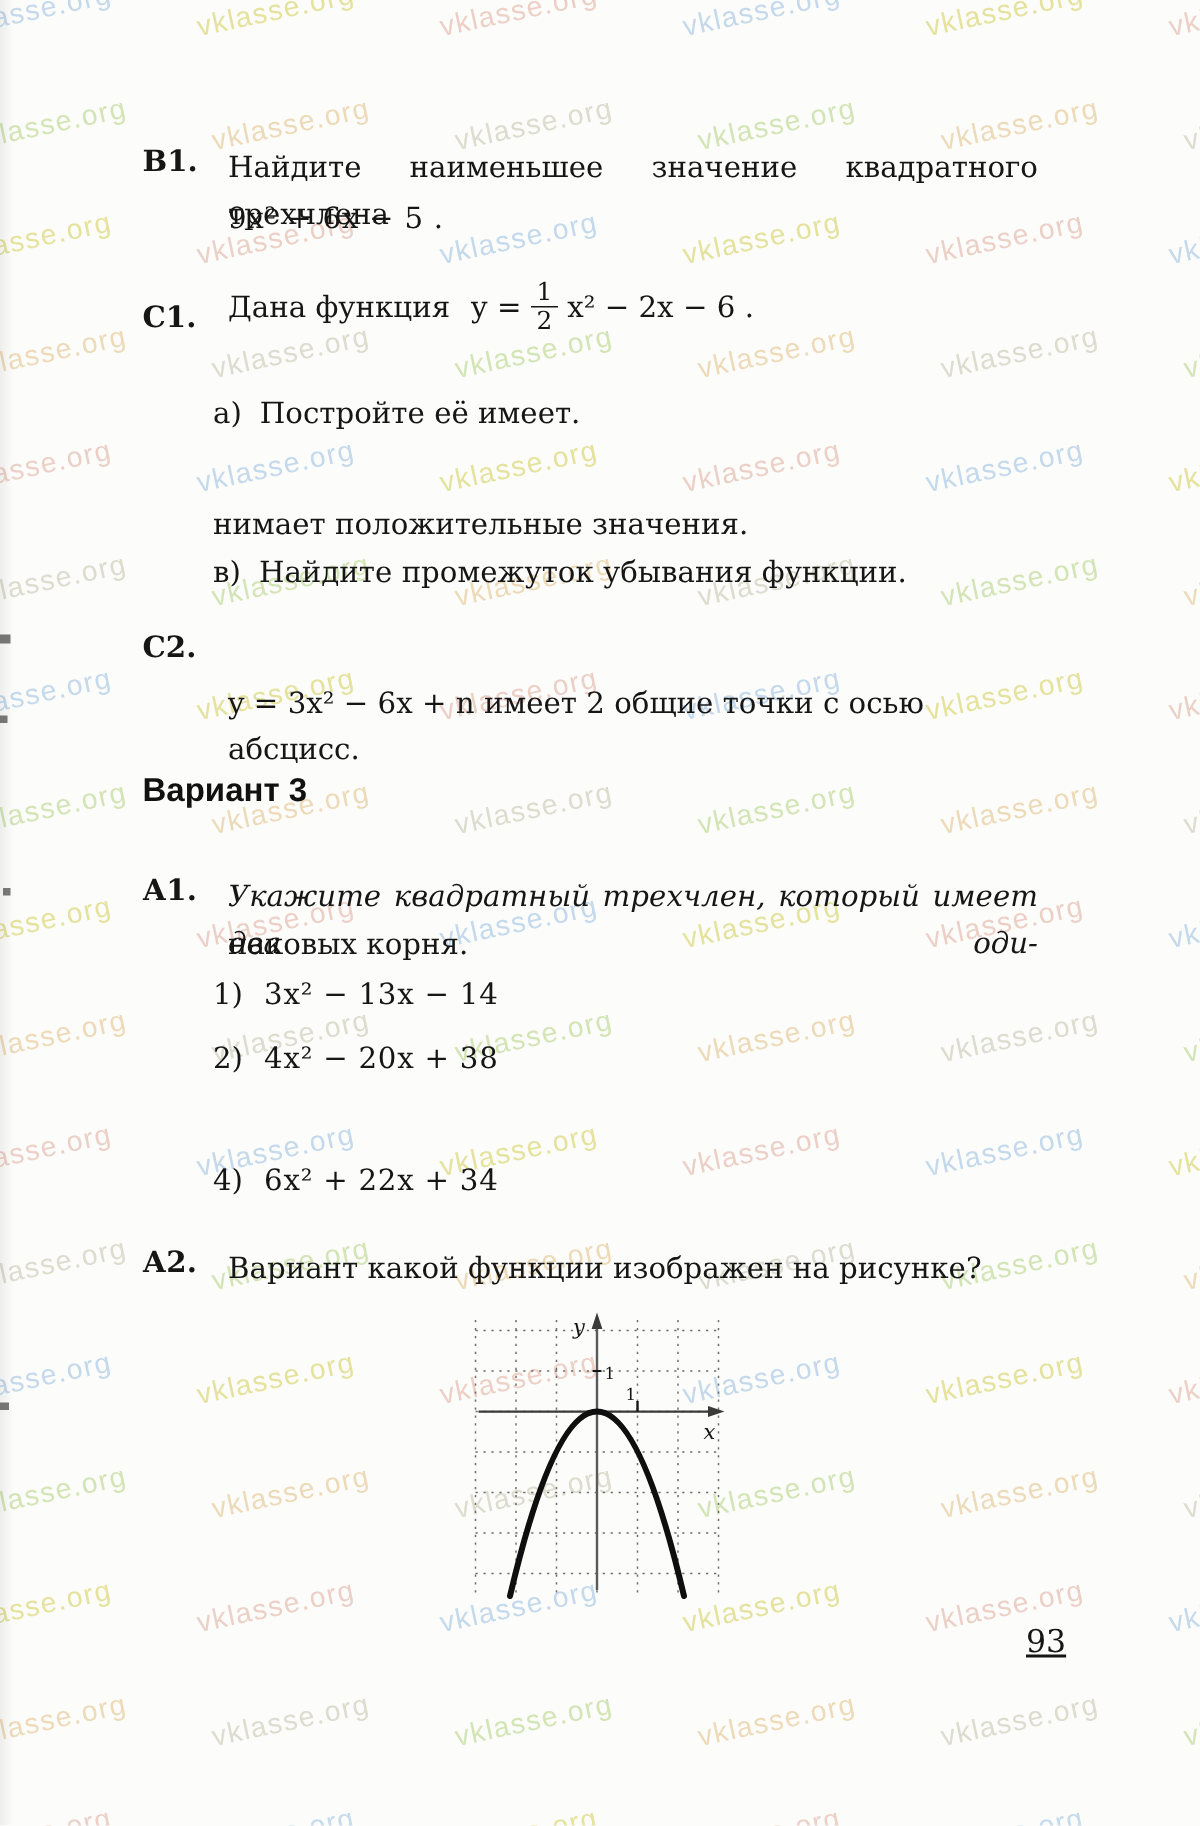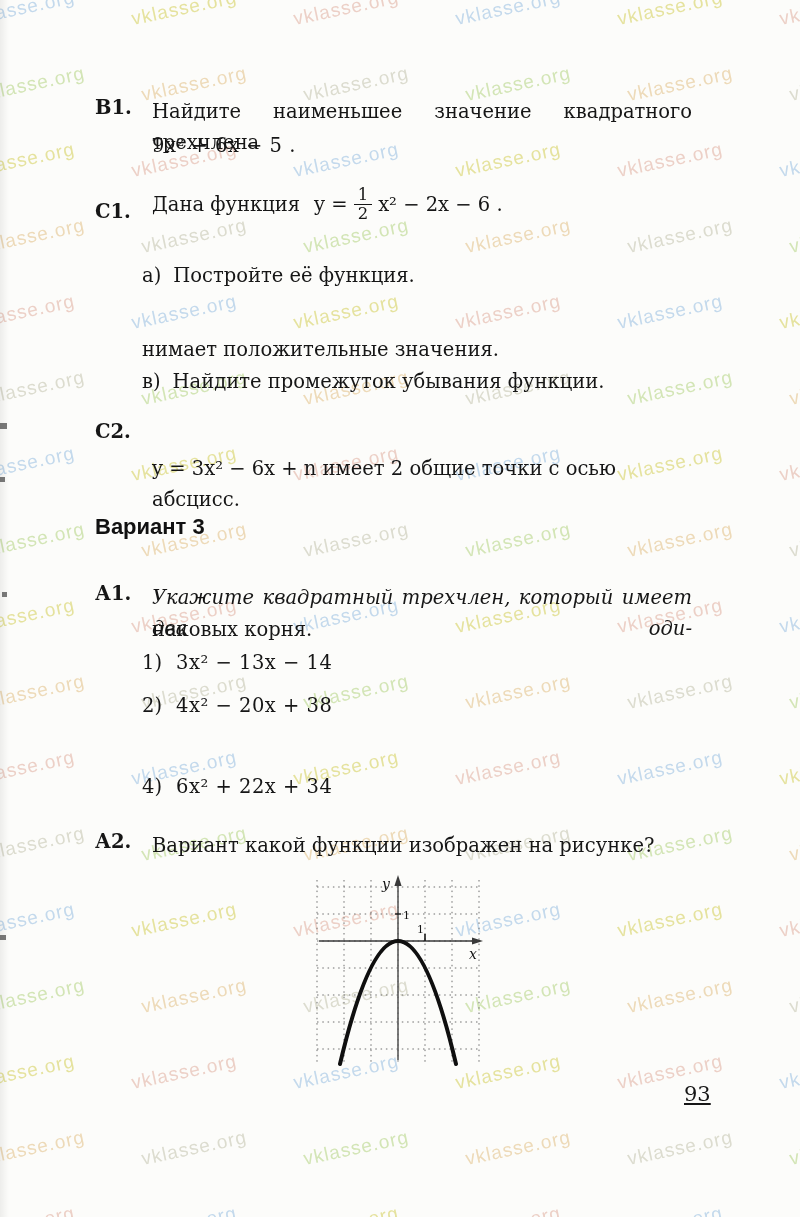--- a/index.html
+++ b/index.html
@@ -161,21 +161,21 @@
       <span>y =</span>
       <span class="frac">
         <span class="num">1</span>
         <span class="den">2</span>
       </span>
       <span>x² − 2x − 6 .</span>
     </span>
   </div>
 
   <div class="abs subitem" style="top:264px;">
-    <span class="marker">а)</span><span>Постройте её функция.</span>
+    <span class="marker">а)</span><span>Постройте её имеет.</span>
   </div>
 
   <div class="abs subitem" style="top:338px;">нимает положительные значения.</div>
 
   <div class="abs subitem" style="top:370px;">
     <span class="marker">в)</span><span>Найдите промежуток убывания функции.</span>
   </div>
 
   <div class="abs plabel" style="top:420px;">С2.</div>
   <div class="abs ptext" style="top:453px;">y = 3x² − 6x + n   имеет 2 общие точки с осью абсцисс.</div>

